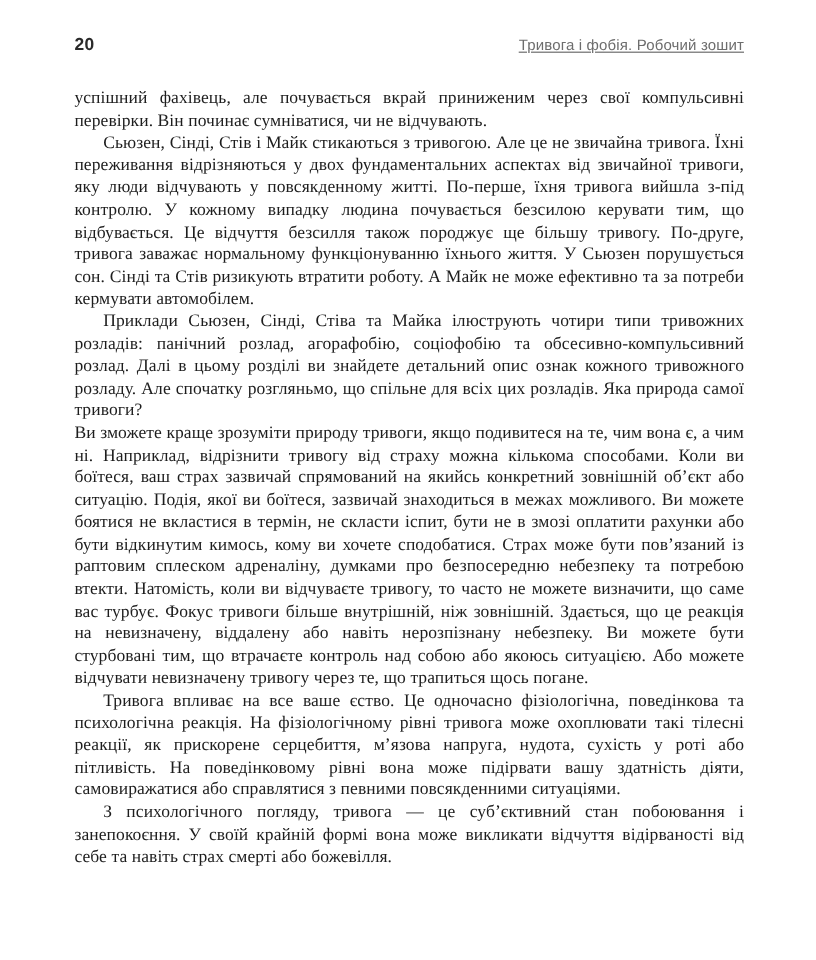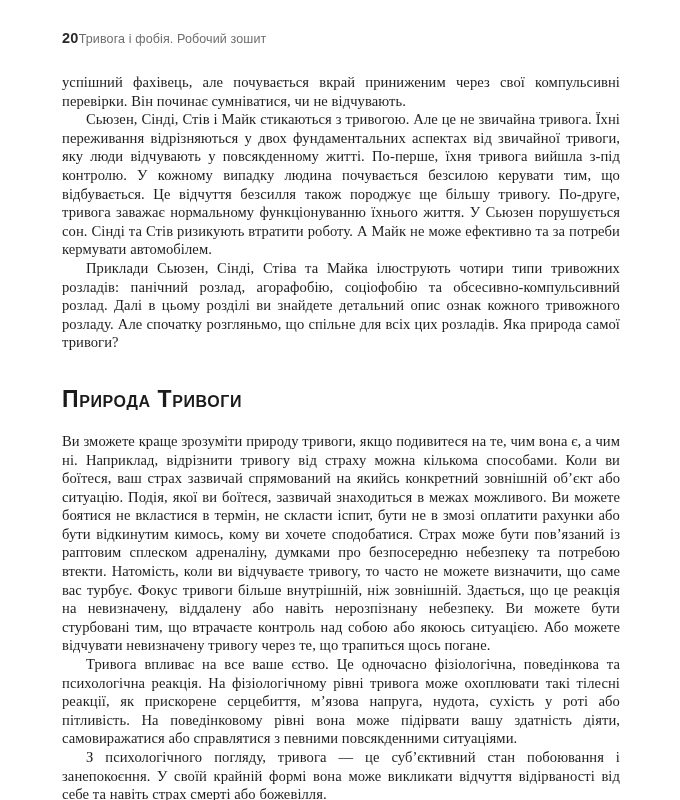--- a/index.html
+++ b/index.html
@@ -13,35 +13,36 @@
     width: 680px;
     height: 800px;
     background: #ffffff;
     padding: 30px 60px 0 62px;
     overflow: hidden;
     font-family: "Liberation Serif", serif;
     color: #1d1d1d;
   }
   .running-head {
     display: flex;
-    justify-content: flex-start;
+    justify-content: space-between;
     align-items: baseline;
     font-family: "Liberation Sans", sans-serif;
     margin-bottom: 27px;
   }
   .page-num {
     font-weight: 700;
     font-size: 14.5px;
     color: #2a2a2a;
     letter-spacing: 0.02em;
   }
   .head-title {
     font-size: 12.5px;
     color: #6d6d6d;
     letter-spacing: 0.01em;
+    text-decoration: underline;
   }
   .body-text p {
     margin: 0;
     font-size: 14.6px;
     line-height: 18.6px;
     text-align: justify;
     letter-spacing: 0.005em;
   }
   .body-text p.indent {
     text-indent: 24px;
@@ -69,21 +70,20 @@
   </header>
 
   <main class="body-text">
 
     <p>успішний фахівець, але почувається вкрай приниженим через свої компульсивні перевірки. Він починає сумніватися, чи не відчувають.</p>
 
     <p class="indent">Сьюзен, Сінді, Стів і Майк стикаються з тривогою. Але це не звичайна тривога. Їхні переживання відрізняються у двох фундаментальних аспектах від звичайної тривоги, яку люди відчувають у повсякденному житті. По-перше, їхня тривога вийшла з-під контролю. У кожному випадку людина почувається безсилою керувати тим, що відбувається. Це відчуття безсилля також породжує ще більшу тривогу. По-друге, тривога заважає нормальному функціонуванню їхнього життя. У Сьюзен порушується сон. Сінді та Стів ризикують втратити роботу. А Майк не може ефективно та за потреби кермувати автомобілем.</p>
 
     <p class="indent">Приклади Сьюзен, Сінді, Стіва та Майка ілюструють чотири типи тривожних розладів: панічний розлад, агорафобію, соціофобію та обсесивно-компульсивний розлад. Далі в цьому розділі ви знайдете детальний опис ознак кожного тривожного розладу. Але спочатку розгляньмо, що спільне для всіх цих розладів. Яка природа самої тривоги?</p>
 
-    <h1 class="section-heading">Природа тривоги</h1>
 
     <p>Ви зможете краще зрозуміти природу тривоги, якщо подивитеся на те, чим вона є, а чим ні. Наприклад, відрізнити тривогу від страху можна кількома способами. Коли ви боїтеся, ваш страх зазвичай спрямований на якийсь конкретний зовнішній об’єкт або ситуацію. Подія, якої ви боїтеся, зазвичай знаходиться в межах можливого. Ви можете боятися не вкластися в термін, не скласти іспит, бути не в змозі оплатити рахунки або бути відкинутим кимось, кому ви хочете сподобатися. Страх може бути пов’язаний із раптовим сплеском адреналіну, думками про безпосередню небезпеку та потребою втекти. Натомість, коли ви відчуваєте тривогу, то часто не можете визначити, що саме вас турбує. Фокус тривоги більше внутрішній, ніж зовнішній. Здається, що це реакція на невизначену, віддалену або навіть нерозпізнану небезпеку. Ви можете бути стурбовані тим, що втрачаєте контроль над собою або якоюсь ситуацією. Або можете відчувати невизначену тривогу через те, що трапиться щось погане.</p>
 
     <p class="indent">Тривога впливає на все ваше єство. Це одночасно фізіологічна, поведінкова та психологічна реакція. На фізіологічному рівні тривога може охоплювати такі тілесні реакції, як прискорене серцебиття, м’язова напруга, нудота, сухість у роті або пітливість. На поведінковому рівні вона може підірвати вашу здатність діяти, самовиражатися або справлятися з певними повсякденними ситуаціями.</p>
 
     <p class="indent">З психологічного погляду, тривога — це суб’єктивний стан побоювання і занепокоєння. У своїй крайній формі вона може викликати відчуття відірваності від себе та навіть страх смерті або божевілля.</p>
 
   </main>
 
 </div>

